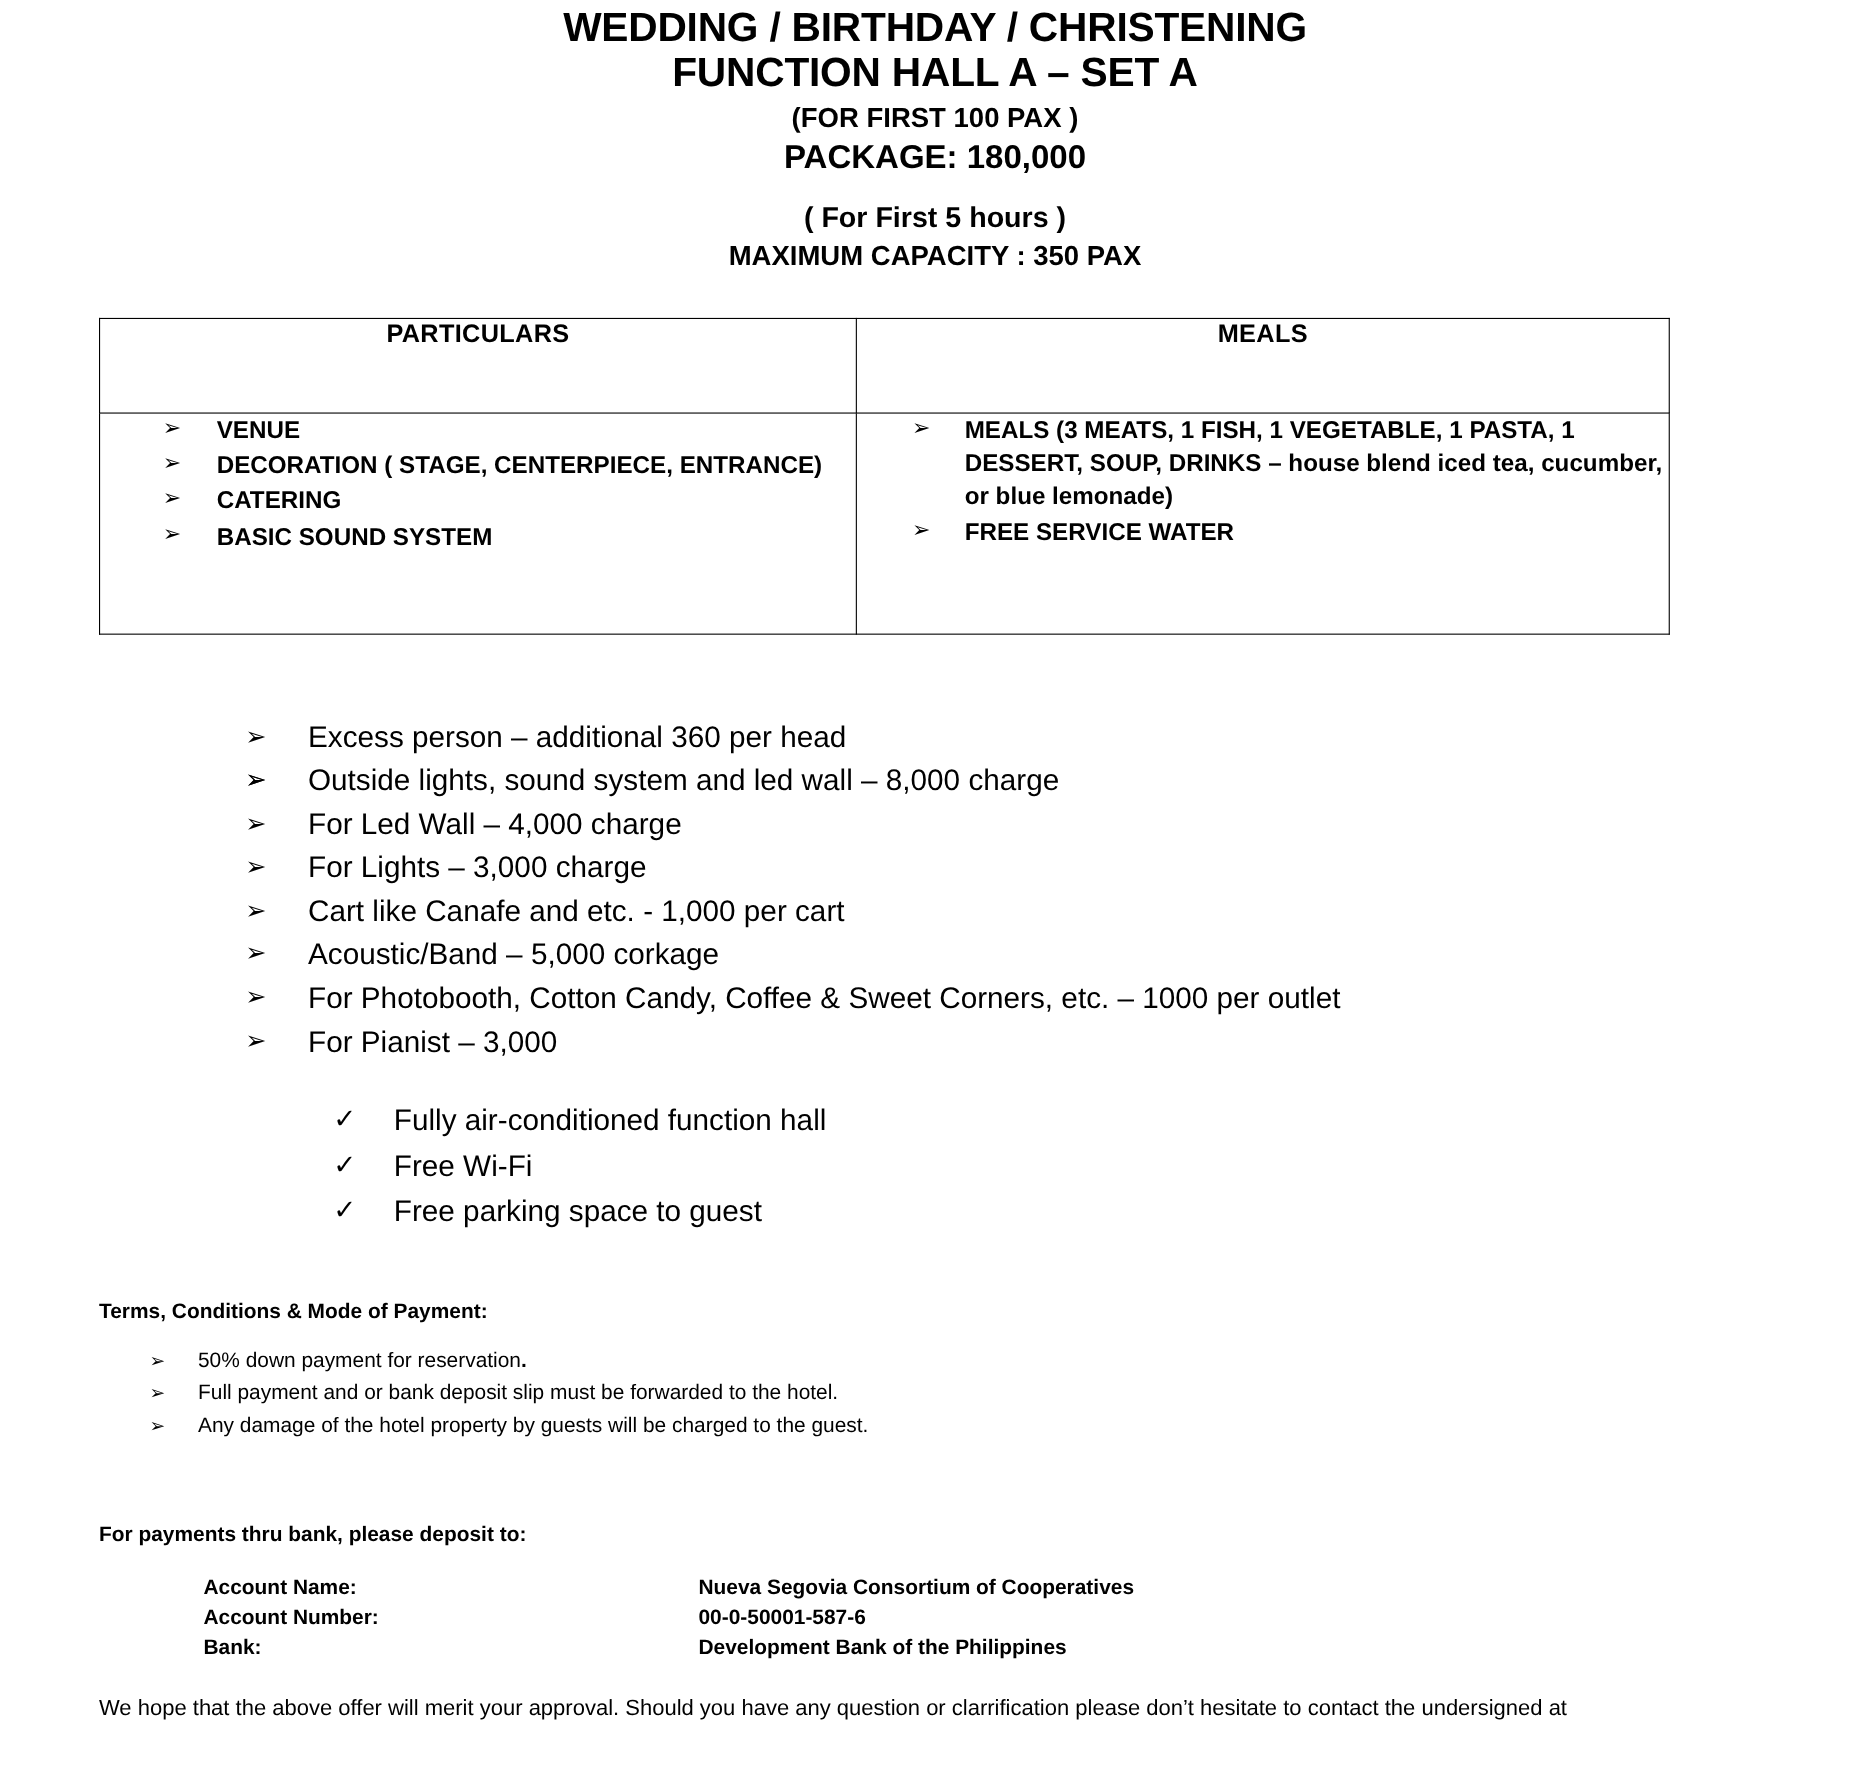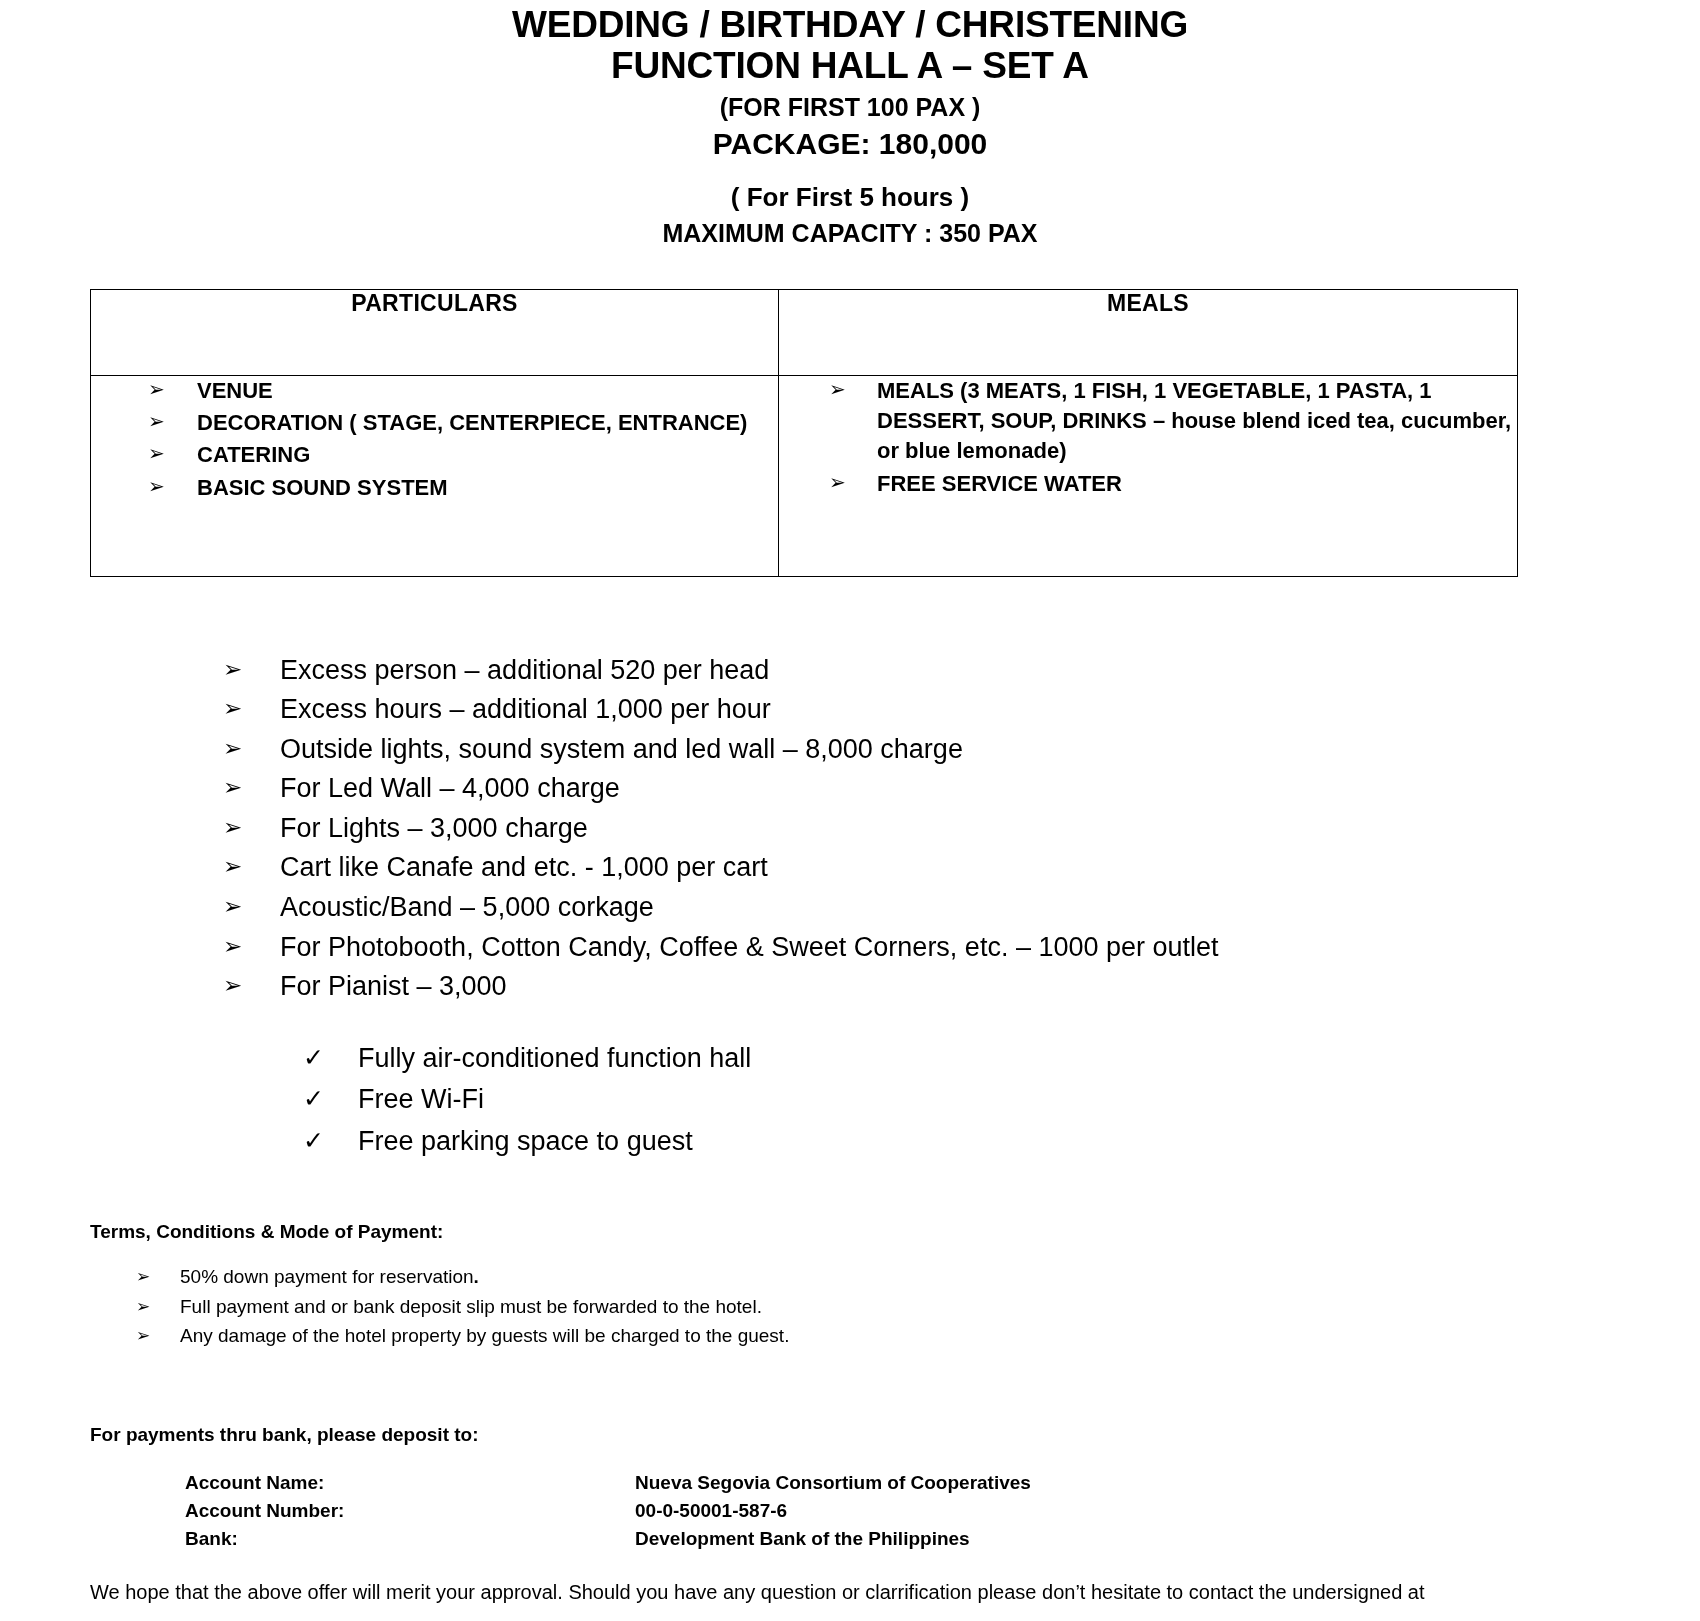--- a/index.html
+++ b/index.html
@@ -277,25 +277,24 @@
           </ul>
         </td>
       </tr>
     </tbody>
   </table>
 
   <div class="note-block">
     <ul class="note-list">
       <li>
         <span class="bullet-glyph">➢</span>
-        <span>Excess person – additional 520 per head</span>
-      </li>
-      <li>
-        <span class="bullet-glyph">➢</span>
-        <span>Excess hours – additional 1,000 per hour</span>
+        <span>Excess person – additional 360 per head</span>
+      </li>
+      <li>
+        <span class="bullet-glyph">➢</span>
       </li>
       <li>
         <span class="bullet-glyph">➢</span>
         <span>Outside lights, sound system and led wall – 8,000 charge</span>
       </li>
       <li>
         <span class="bullet-glyph">➢</span>
         <span>For Led Wall – 4,000 charge</span>
       </li>
       <li>

